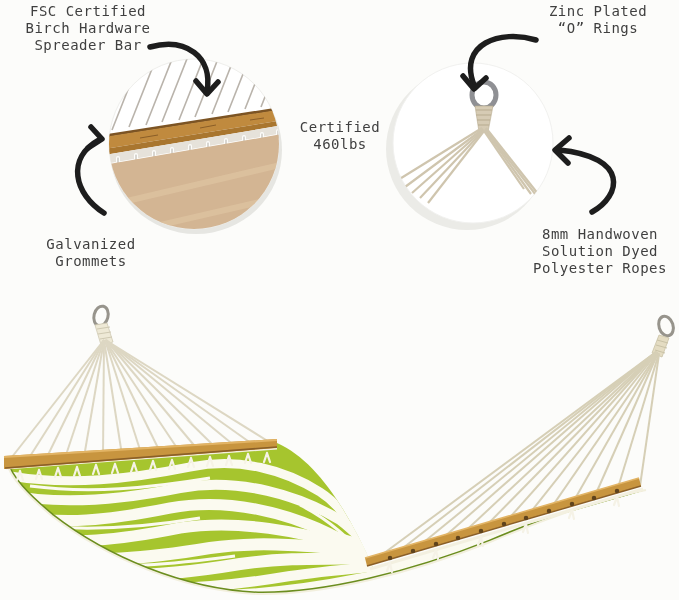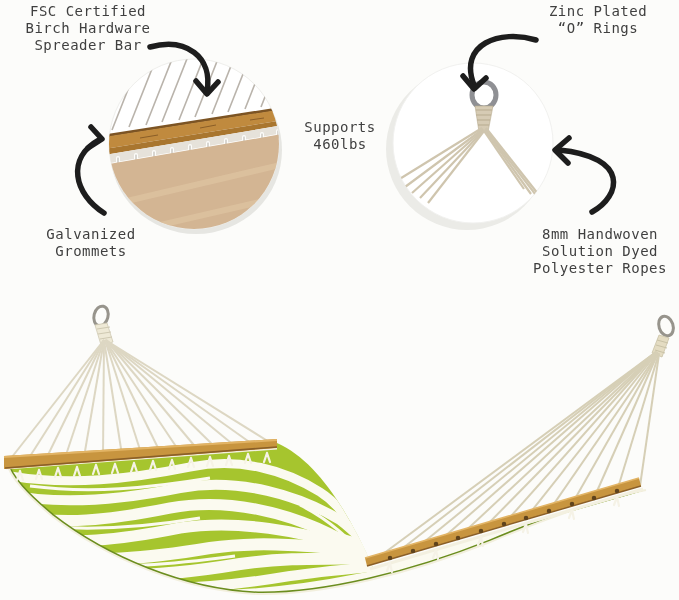--- a/index.html
+++ b/index.html
@@ -10,21 +10,21 @@
     white-space:pre-line;
     text-align:center;
     color:#3f3f3f;
     font-size:14px;
     line-height:17px;
     letter-spacing:0.5px;
   }
   .c-fsc{left:0px;top:3px;width:176px;}
   .c-zinc{left:512px;top:3px;width:172px;}
   .c-supports{left:262px;top:119px;width:156px;}
-  .c-grommets{left:5px;top:226px;width:172px;}
+  .c-grommets{left:5px;top:236px;width:172px;}
   .c-ropes{left:506px;top:226px;width:188px;}
   svg{position:absolute;left:0;top:0;}
 </style>
 </head>
 <body>
 
 <div class="stage">
 
   <svg width="679" height="600" viewBox="0 0 679 600">
     <defs>
@@ -207,21 +207,21 @@
         <polyline points="569,138 555,150 568,163"></polyline>
       </g>
     </g>
   </svg>
 
   <div class="callout c-fsc">FSC Certified
 Birch Hardware
 Spreader Bar</div>
   <div class="callout c-zinc">Zinc Plated
 “O” Rings</div>
-  <div class="callout c-supports">Supports
+  <div class="callout c-supports">Certified
 460lbs</div>
   <div class="callout c-grommets">Galvanized
 Grommets</div>
   <div class="callout c-ropes">8mm Handwoven
 Solution Dyed
 Polyester Ropes</div>
 
 </div>
 
 </body></html>

